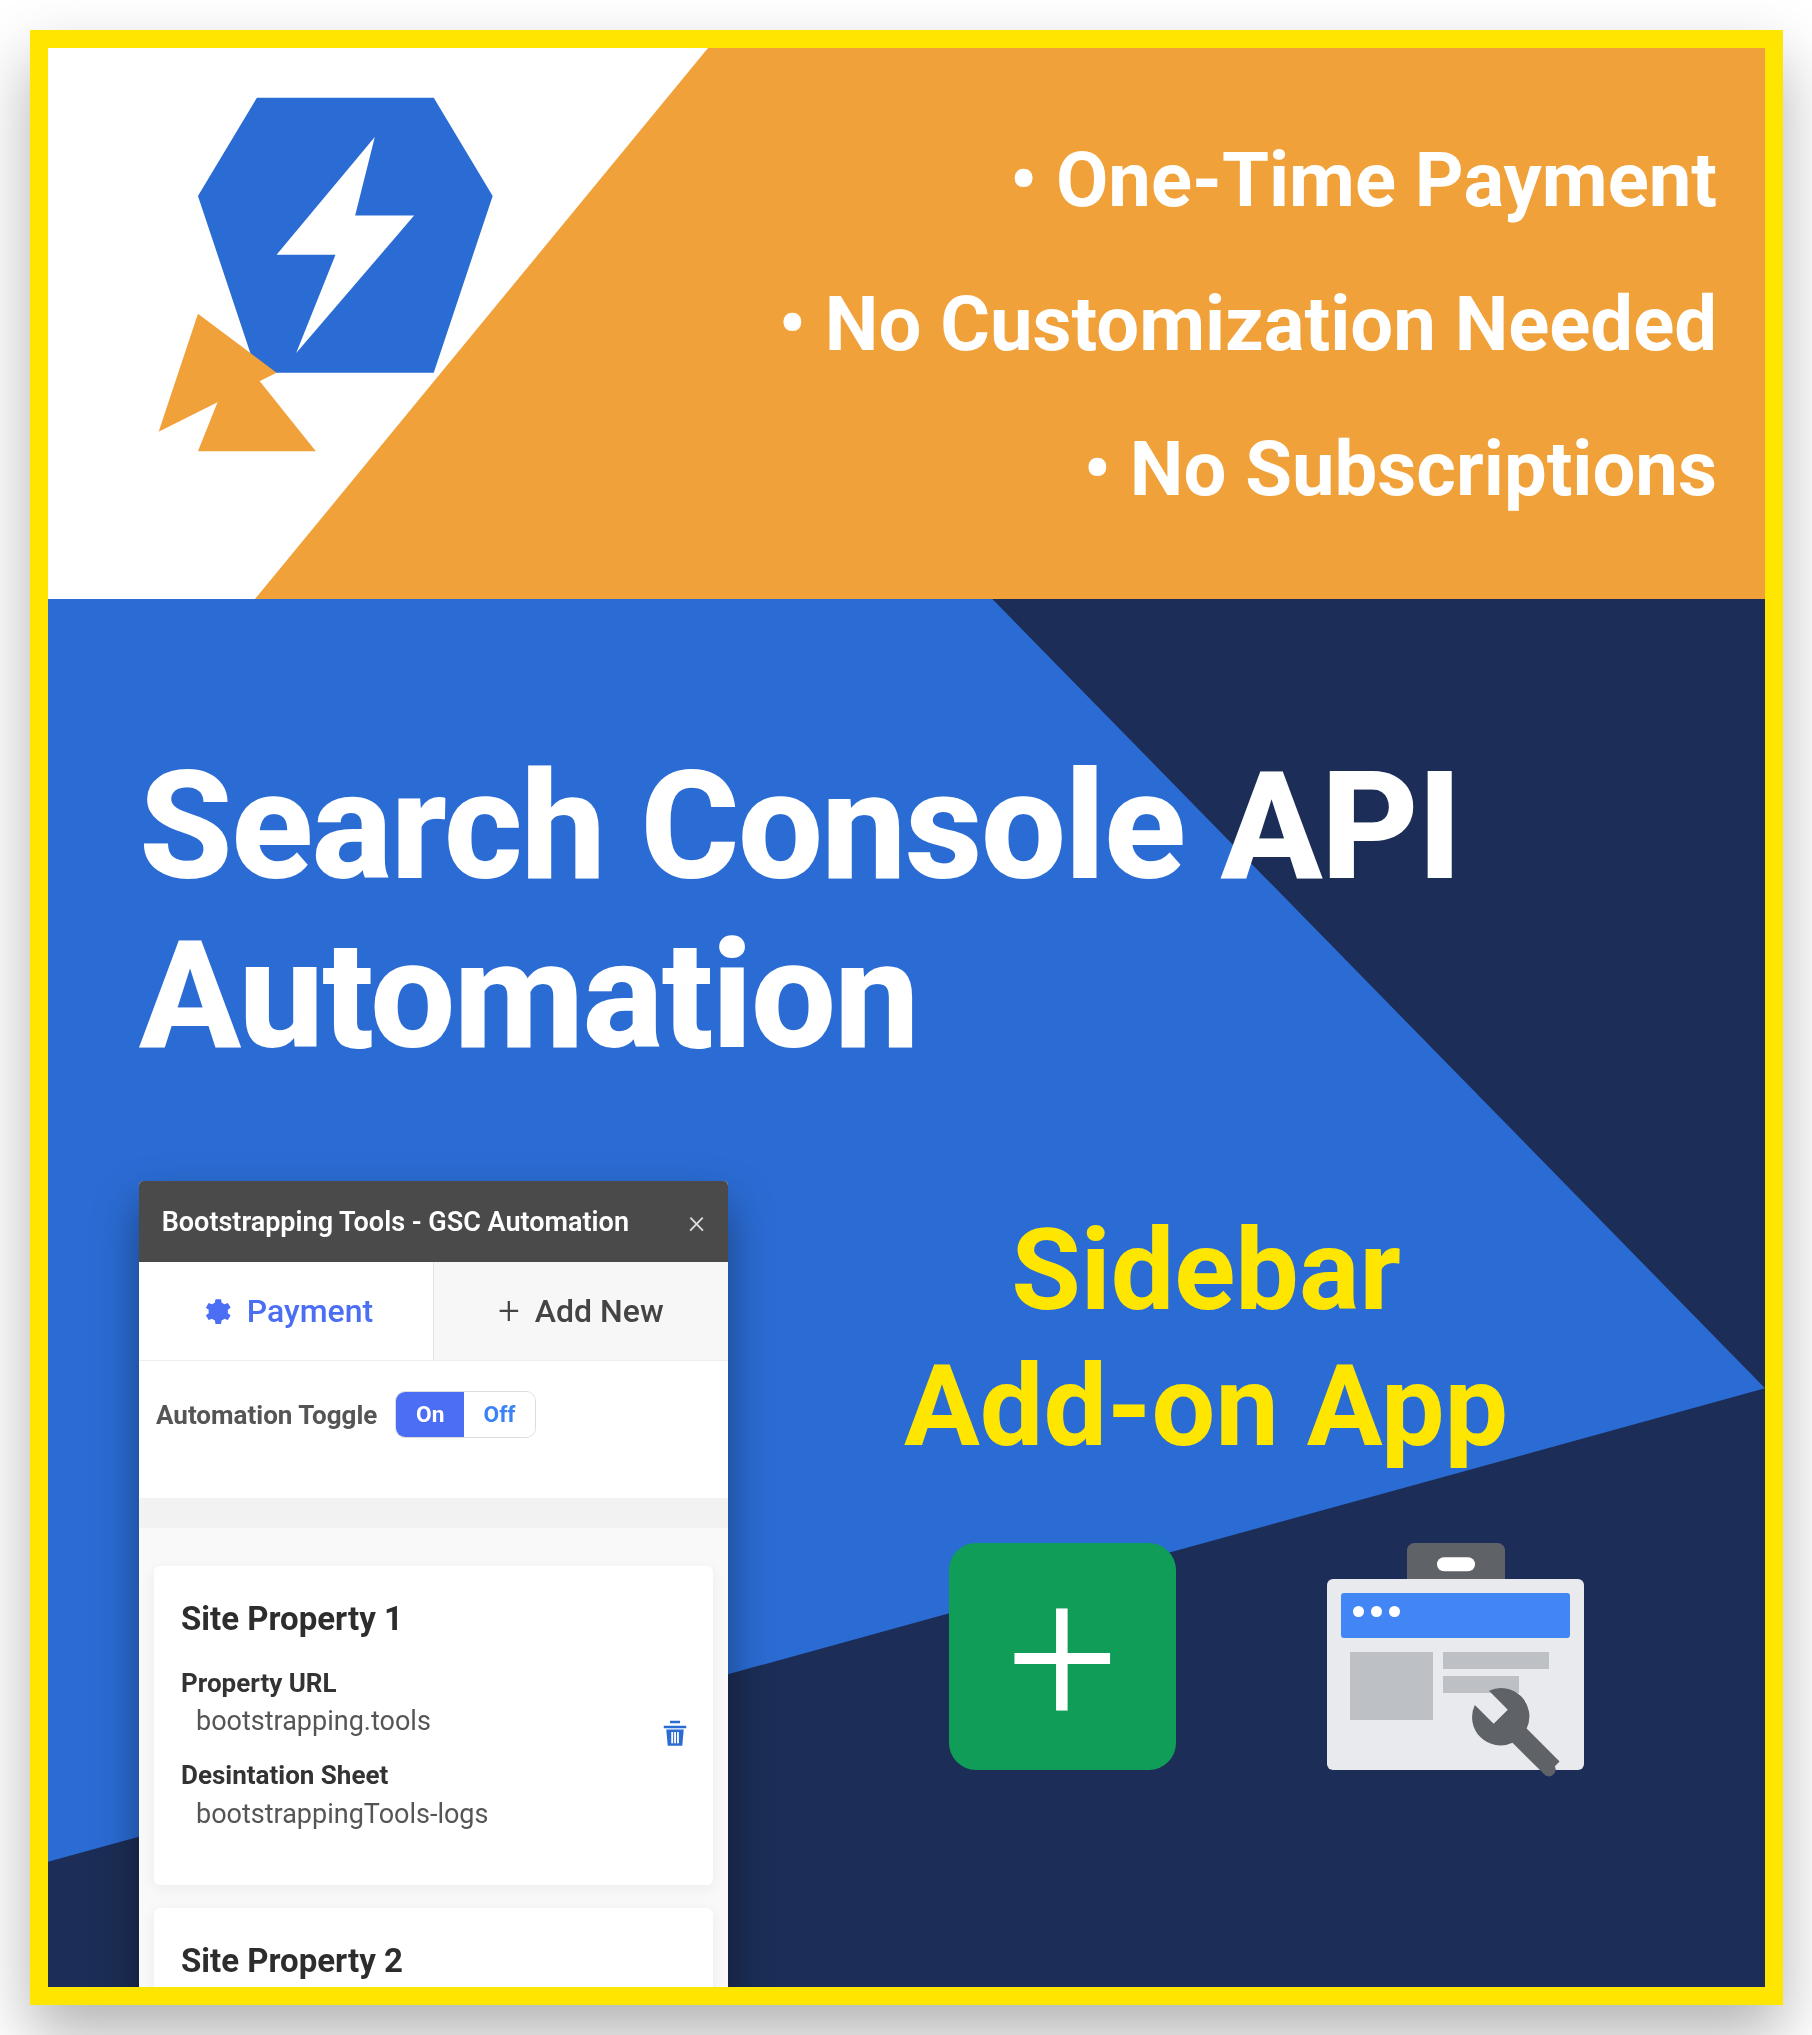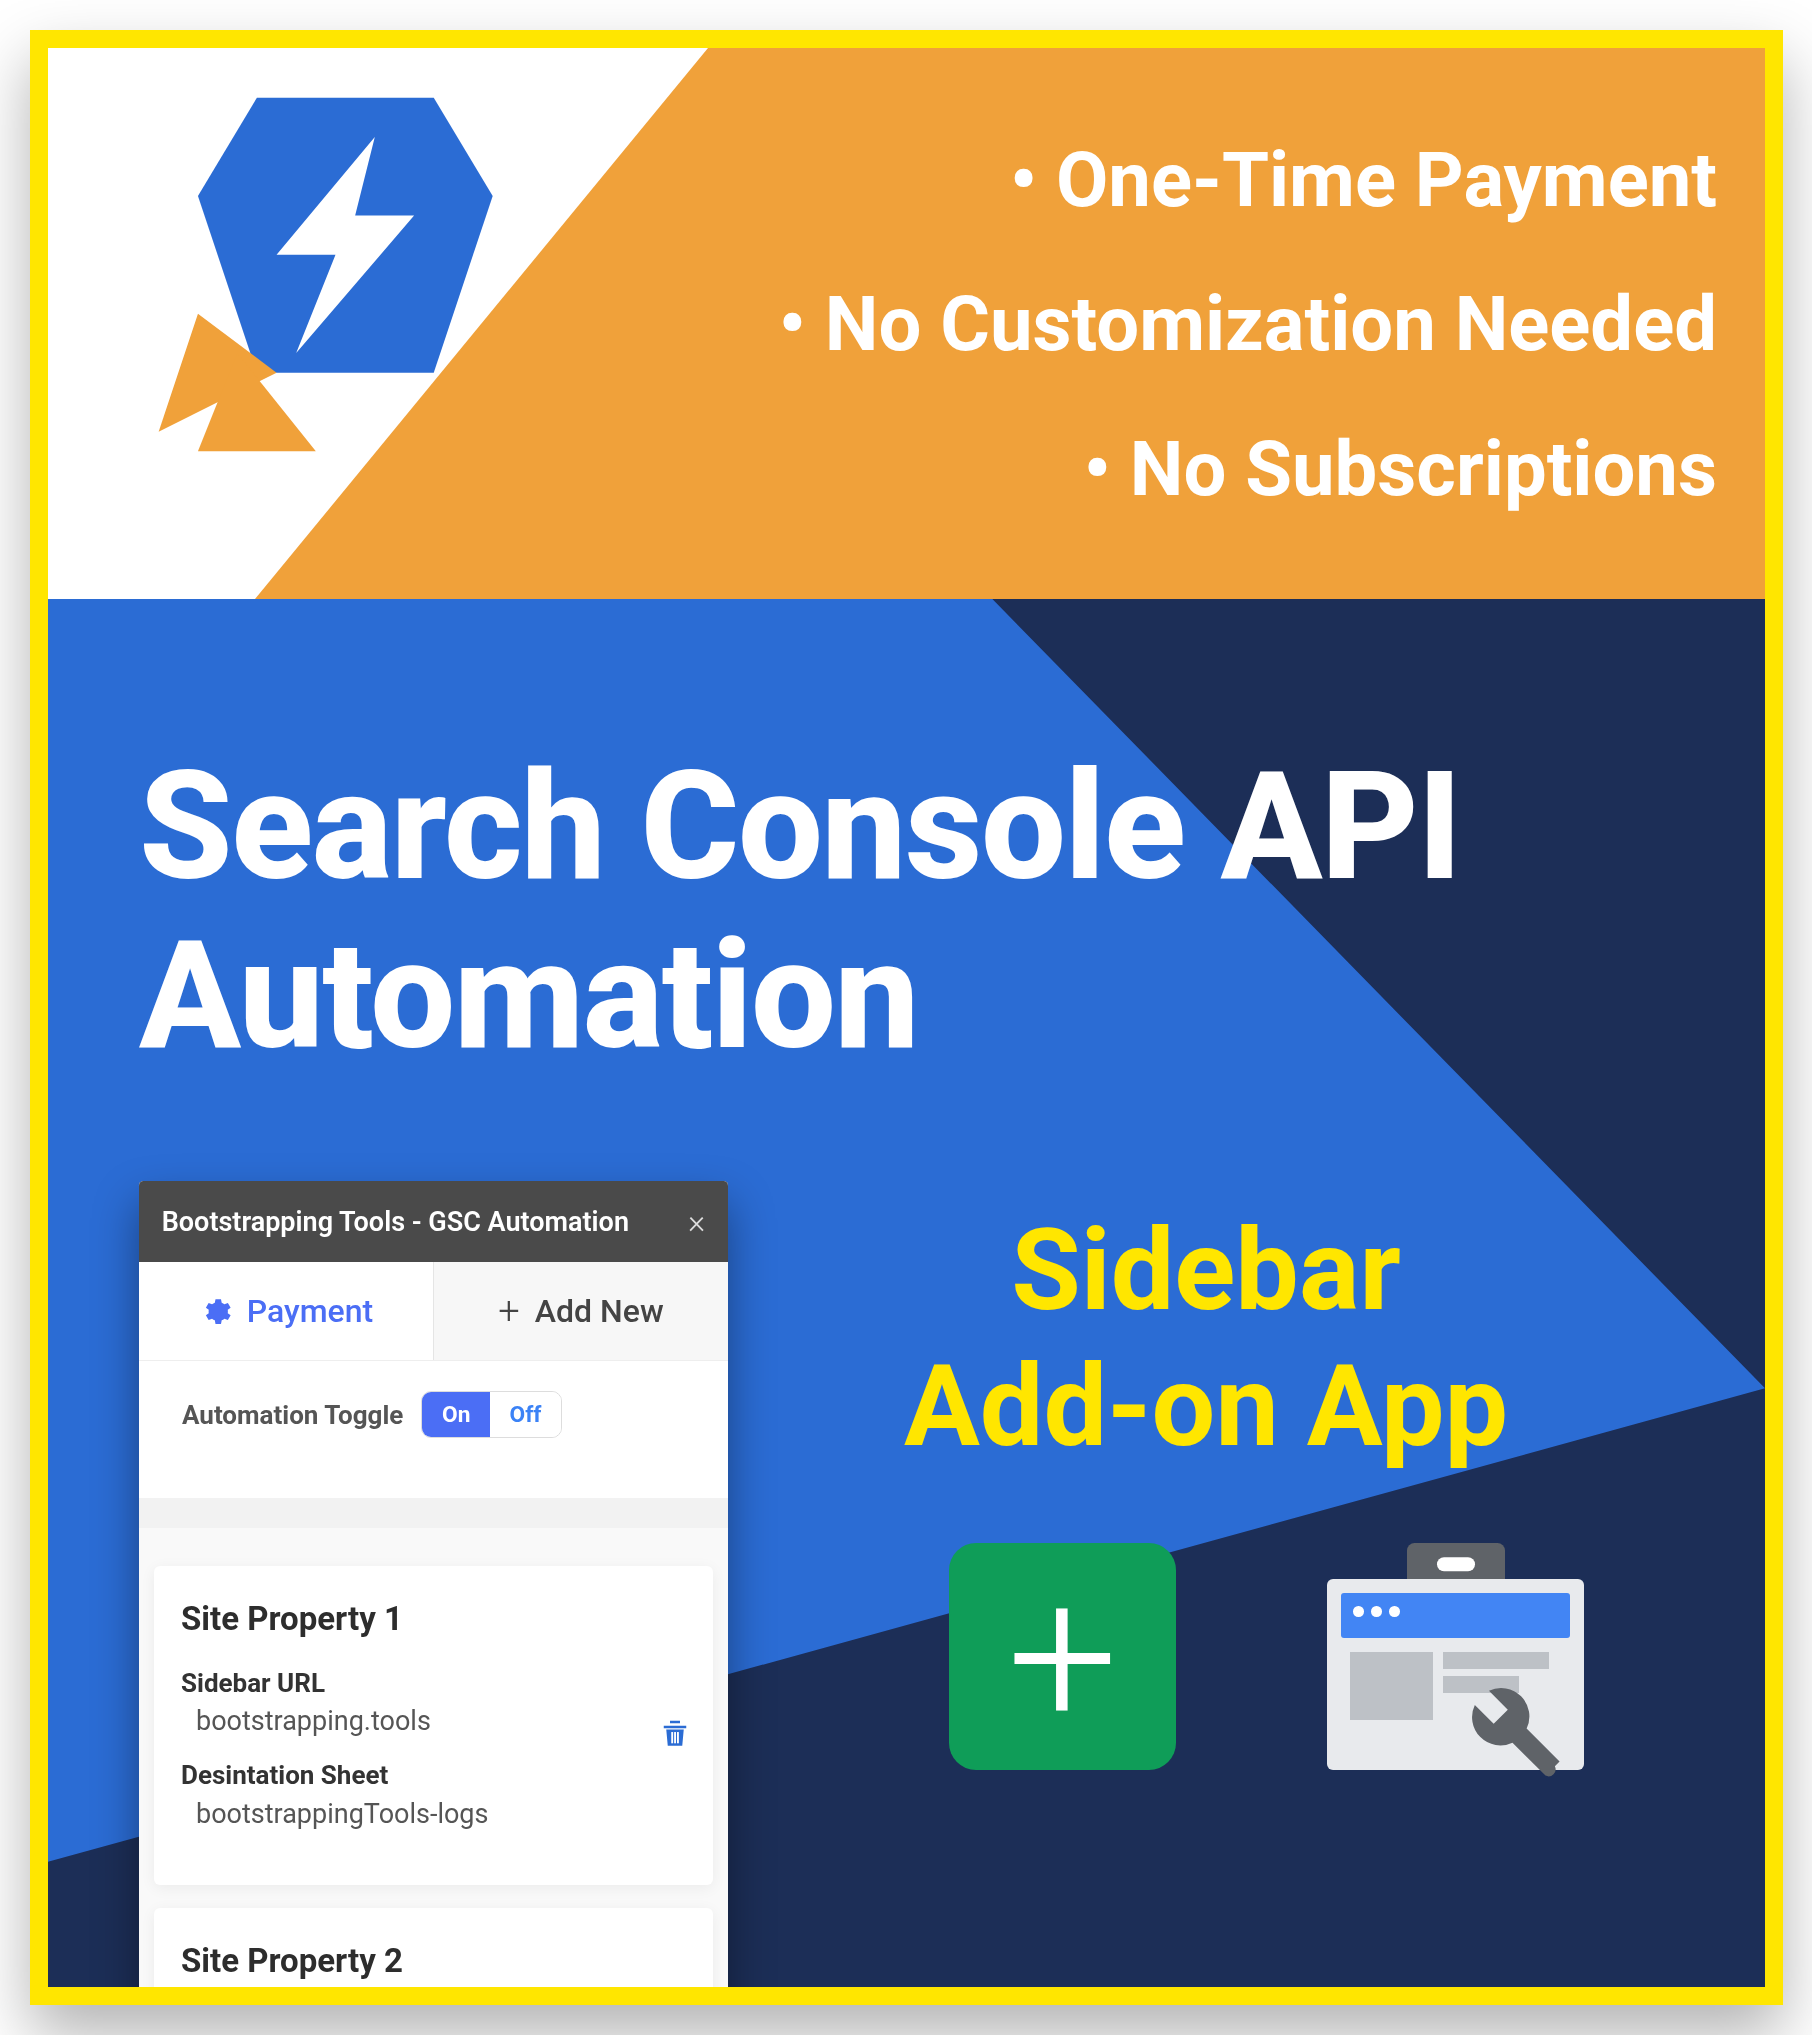--- a/index.html
+++ b/index.html
@@ -99,21 +99,21 @@
     font-size: 32px;
     font-weight: 500;
     display: flex;
     align-items: center;
     justify-content: center;
     gap: 15px;
     cursor: pointer;
   }
   .tab.active { color: #4B6EF5; }
   .tab.inactive { background: #f7f7f7; color: #444; border-left: 0.8px solid #e5e5e5; }
-  .panel-body { padding: 30px 43px; background: #fff; }
+  .panel-body { padding: 30px 17px; background: #fff; }
   .toggle-row {
     display: flex; align-items: center; gap: 18px;
     font-size: 26px; font-weight: 700; color: #555;
     margin-bottom: 30px;
   }
   .toggle {
     display: inline-flex; border: 0.8px solid #ddd; border-radius: 10px; overflow: hidden;
     font-size: 22.7px; font-weight: 700;
   }
   .toggle span { padding: 9px 19.6px; }
@@ -262,21 +262,21 @@
           <div class="toggle">
             <span class="on">On</span>
             <span class="off">Off</span>
           </div>
         </div>
       </div>
       <div class="panel-gap"></div>
       <div class="panel-body" style="background:#f9f9f9; padding:15px;">
         <div class="card">
           <h3>Site Property 1</h3>
-          <div class="field-label">Sidebar URL</div>
+          <div class="field-label">Property URL</div>
           <div class="field-value">bootstrapping.tools</div>
           <div class="field-label">Desintation Sheet</div>
           <div class="field-value">bootstrappingTools-logs</div>
           <div class="trash">
             <svg width="30" height="33" viewBox="0 0 24 24" fill="#2B6CD4">
               <path d="M3 6h18v2H3zM8 2h8v2H8zM5 9h14l-1.2 13H6.2z"></path>
               <rect x="9" y="11" width="1.5" height="9" fill="#fff"></rect>
               <rect x="11.3" y="11" width="1.5" height="9" fill="#fff"></rect>
               <rect x="13.6" y="11" width="1.5" height="9" fill="#fff"></rect>
             </svg>

